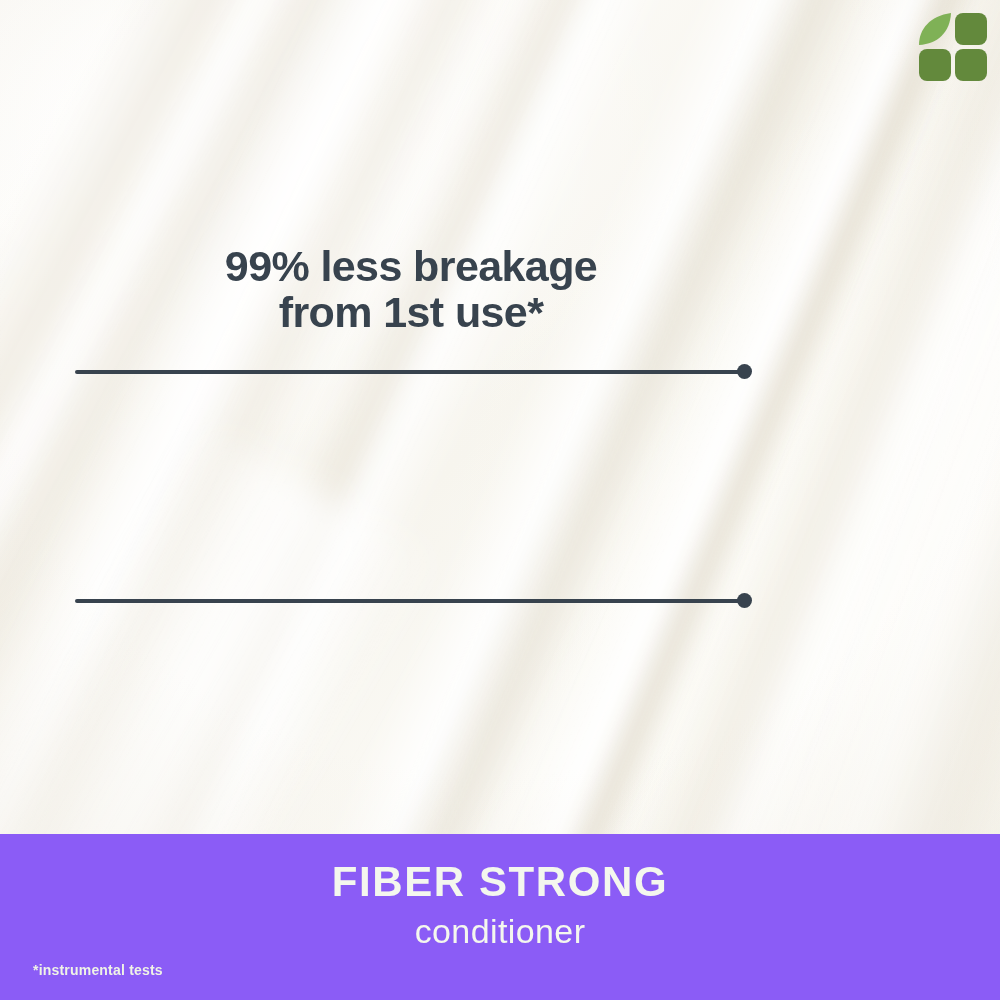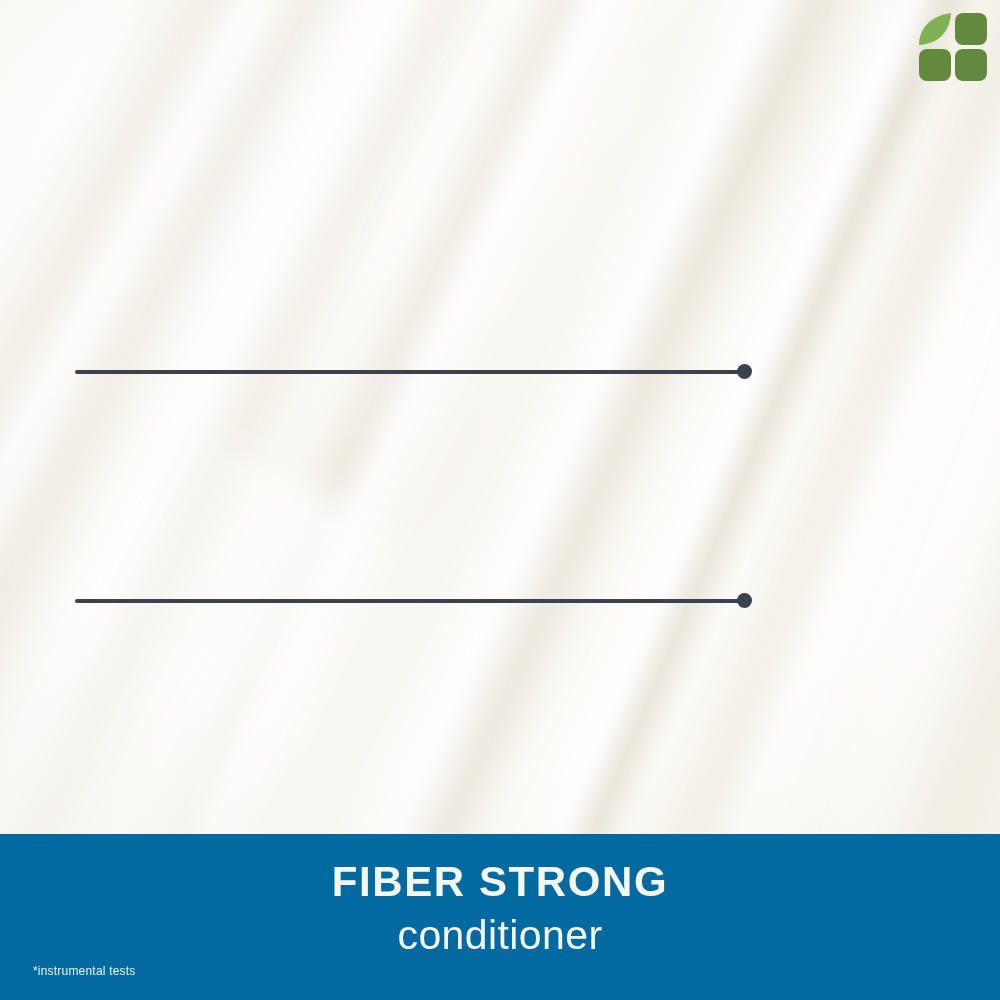--- a/index.html
+++ b/index.html
@@ -158,46 +158,46 @@
     border-radius:50%;
     background:#38434E;
   }
   .dot-1 { left:737px; top:364px; }
   .dot-2 { left:737px; top:593px; }
 
   
   .banner {
     position:absolute; left:0; bottom:0;
     width:1000px; height:166px;
-    background:#0369a1;
+    background:#8b5cf6;
   }
 
   .banner-title {
     position:absolute; left:0; top:24px; width:1000px;
     text-align:center;
     color:#F4F7EE;
     font-size:42px;
     font-weight:700;
     letter-spacing:1.6px;
   }
 
   .banner-sub {
     position:absolute; left:0; top:78px; width:1000px;
     text-align:center;
     color:#F4F7EE;
-    font-size:41px;
+    font-size:34px;
     font-weight:300;
     letter-spacing:0.4px;
   }
 
   .footnote {
     position:absolute; left:33px; bottom:22px;
     color:#EFF3E6;
-    font-size:12px;
-    font-weight:400;
+    font-size:14px;
+    font-weight:700;
     letter-spacing:0.2px;
   }
 </style>
 </head>
 <body>
 
 <div id="ad">
 
   <div class="cream-bg">
     <div class="streak s1"></div>
@@ -215,20 +215,24 @@
     <svg width="74" height="74" viewBox="0 0 74 74" xmlns="http://www.w3.org/2000/svg">
       <g>
         <rect x="39" y="3" width="32" height="32" rx="8" fill="#63893C"></rect>
         <rect x="3" y="39" width="32" height="32" rx="8" fill="#63893C"></rect>
         <rect x="39" y="39" width="32" height="32" rx="8" fill="#63893C"></rect>
         <path d="M35 3 C 14 6, 3 19, 3 35 C 22 34, 34 22, 35 3 Z" fill="#7FB156"></path>
       </g>
     </svg>
   </div>
 
+  <div class="claim-block claim-1">
+    <div class="claim-text">99% less breakage
+from 1st use*</div>
+  </div>
   <div class="rule rule-1"></div>
   <div class="dot dot-1"></div>
 
   <div class="rule rule-2"></div>
   <div class="dot dot-2"></div>
 
   <div class="banner">
     <div class="banner-title">FIBER STRONG</div>
     <div class="banner-sub">conditioner</div>
     <div class="footnote">*instrumental tests</div>

